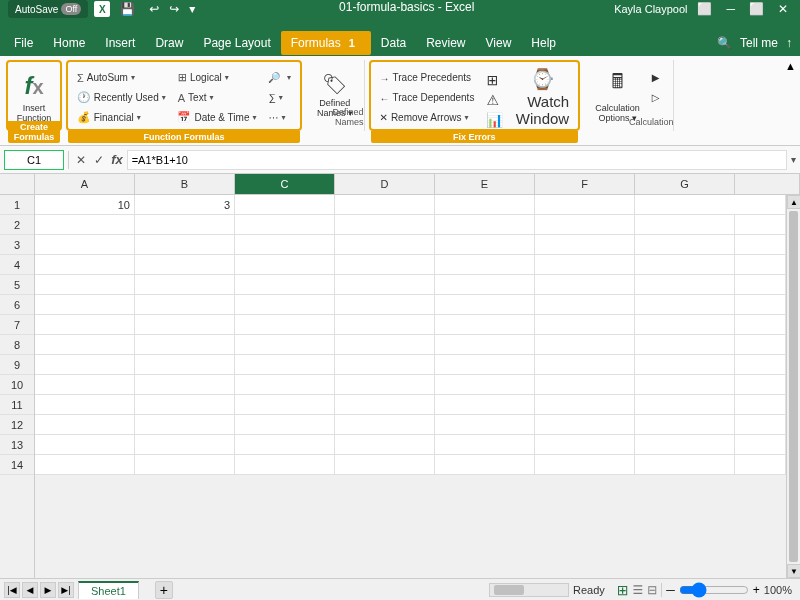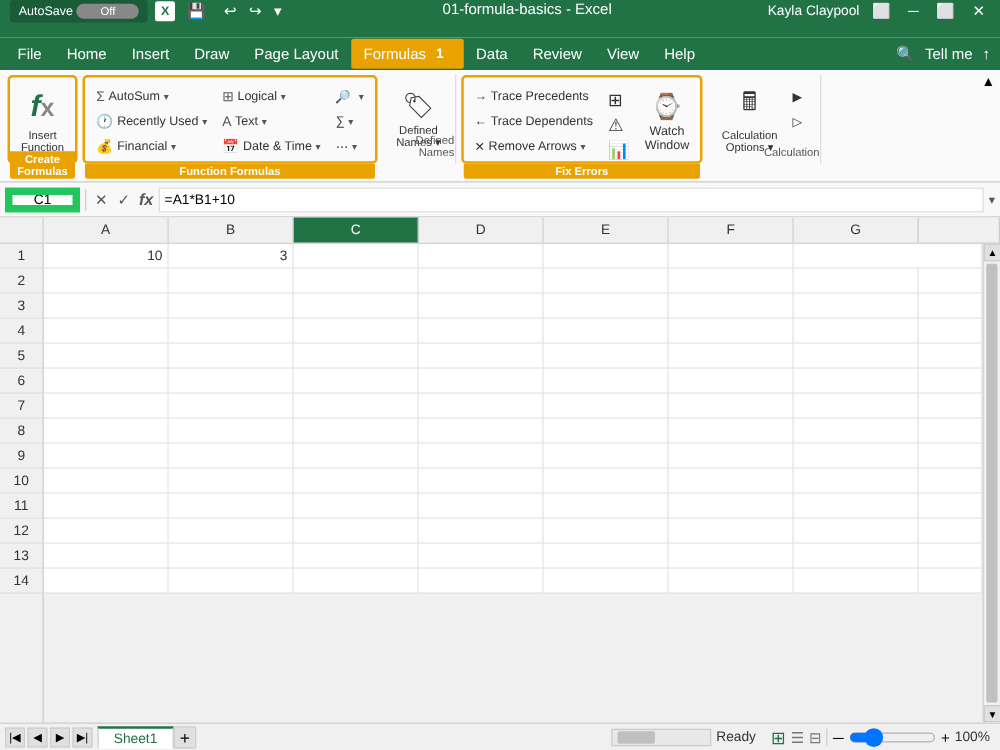--- a/index.html
+++ b/index.html
@@ -7,21 +7,21 @@
 
     
     .title-bar {
       display: flex; align-items: flex-start; justify-content: space-between;
       background: #217346; color: white; height: 30px; padding: 0 8px;
     }
     .title-bar-left { display: flex; align-items: center; gap: 6px; }
     .title-bar-center { font-size: 12px; font-weight: 500; }
     .title-bar-right { display: flex; align-items: center; gap: 6px; }
     .autosave-btn { display: flex; align-items: center; gap: 3px; background: #1a5c38; border: 1px solid #1a5c38; color: white; padding: 2px 6px; border-radius: 3px; font-size: 10px; cursor: pointer; }
-    .toggle-off { background: #888; border-radius: 8px; padding: 1px 19px; font-size: 9px; }
+    .toggle-off { background: #888; border-radius: 8px; padding: 1px 4px; font-size: 9px; }
     .title-icon { width: 16px; height: 16px; background: white; border-radius: 2px; display: flex; align-items: center; justify-content: center; color: #217346; font-weight: bold; font-size: 10px; }
     .tb-btn { background: none; border: none; color: white; cursor: pointer; padding: 2px 4px; font-size: 12px; }
     .undo-redo { display: flex; gap: 2px; }
 
     
     .menu-bar {
       display: flex; align-items: center;
       background: #217346; color: white; height: 26px; padding: 0 4px;
     }
     .menu-item { padding: 3px 10px; cursor: pointer; font-size: 12px; border-radius: 2px; }
@@ -60,21 +60,21 @@
     }
     .ribbon-small-btn .icon { font-size: 11px; color: #555; }
     .ribbon-small-btn .dropdown-arrow { font-size: 8px; color: #555; }
 
     
     .formula-bar {
       display: flex; align-items: center; background: #f8f8f8;
       border-bottom: 1px solid #ccc; height: 28px; padding: 0 4px; gap: 4px;
     }
     .cell-ref-box {
-      width: 60px; border: 6px solid #22c55e; padding: 2px 4px;
+      width: 60px; border: 1px solid #22c55e; padding: 2px 4px;
       font-size: 11px; text-align: center; background: white; height: 20px;
     }
     .formula-btns { display: flex; gap: 2px; align-items: center; }
     .formula-btn { background: none; border: none; cursor: pointer; font-size: 12px; color: #555; padding: 1px 3px; }
     .fx-label { font-size: 13px; color: #555; font-style: italic; font-weight: bold; }
     .formula-input {
       flex: 1; border: none; background: white; border: 1px solid #ddd;
       padding: 2px 4px; font-size: 11px; height: 20px; outline: none;
     }
 
@@ -109,21 +109,21 @@
     .grid-cell.active { border: 2px solid #217346; background: white; }
 
     
     .col-a { width: 100px; min-width: 100px; }
     .col-b { width: 100px; min-width: 100px; }
     .col-c { width: 100px; min-width: 100px; }
     .col-d { width: 100px; min-width: 100px; }
     .col-e { width: 100px; min-width: 100px; }
     .col-f { width: 100px; min-width: 100px; }
     .col-g { width: 100px; min-width: 100px; }
-    .sheet-tabs { display: flex; align-items: center; gap: 0; }
+    .sheet-tabs { display: flex; align-items: center; gap: 16px; }
     .sheet-tab {
       padding: 2px 12px; border: 1px solid #ccc; background: #e0e0e0;
       cursor: pointer; font-size: 11px; border-bottom: none;
     }
     .sheet-tab.active { background: white; color: #217346; border-top: 2px solid #217346; font-weight: 500; }
     .add-sheet-btn { width: 18px; height: 18px; border: 1px solid #ccc; background: #e0e0e0; cursor: pointer; display: flex; align-items: center; justify-content: center; border-radius: 2px; font-size: 14px; }
     .nav-btn { background: #e0e0e0; border: 1px solid #ccc; width: 16px; height: 16px; cursor: pointer; display: flex; align-items: center; justify-content: center; font-size: 9px; }
 
     
     .scroll-area { display: flex; flex: 1; overflow: hidden; position: relative; }
@@ -293,21 +293,21 @@
         </div>
         <div class="ribbon-small-btn">
           <span style="font-size:14px;">⚠</span>
         </div>
         <div class="ribbon-small-btn">
           <span style="font-size:14px;">📊</span>
         </div>
       </div>
       <div class="ribbon-btn" style="height:62px;">
         <div style="font-size:20px;">⌚</div>
-        <div style="font-size:10px;text-align:center;">Watch<br>Window</div>
+        <div style="font-size:15px;text-align:right;">Watch<br>Window</div>
       </div>
     </div>
     <div class="ribbon-group-label" style="position:absolute;bottom:-14px;left:0;right:0;text-align:center;font-size:9px;background:#e8a202;color:white;padding:1px 0;border-radius:0 0 2px 2px;font-weight:bold;">Fix Errors</div>
   </div>
 
   <div class="ribbon-group" style="margin:2px 2px 14px;padding:0 6px;position:relative;">
     <div class="ribbon-content">
       <div class="ribbon-btn" style="height:62px;">
         <div style="font-size:20px;">🖩</div>
         <div style="font-size:9px;text-align:center;">Calculation<br>Options ▾</div>

